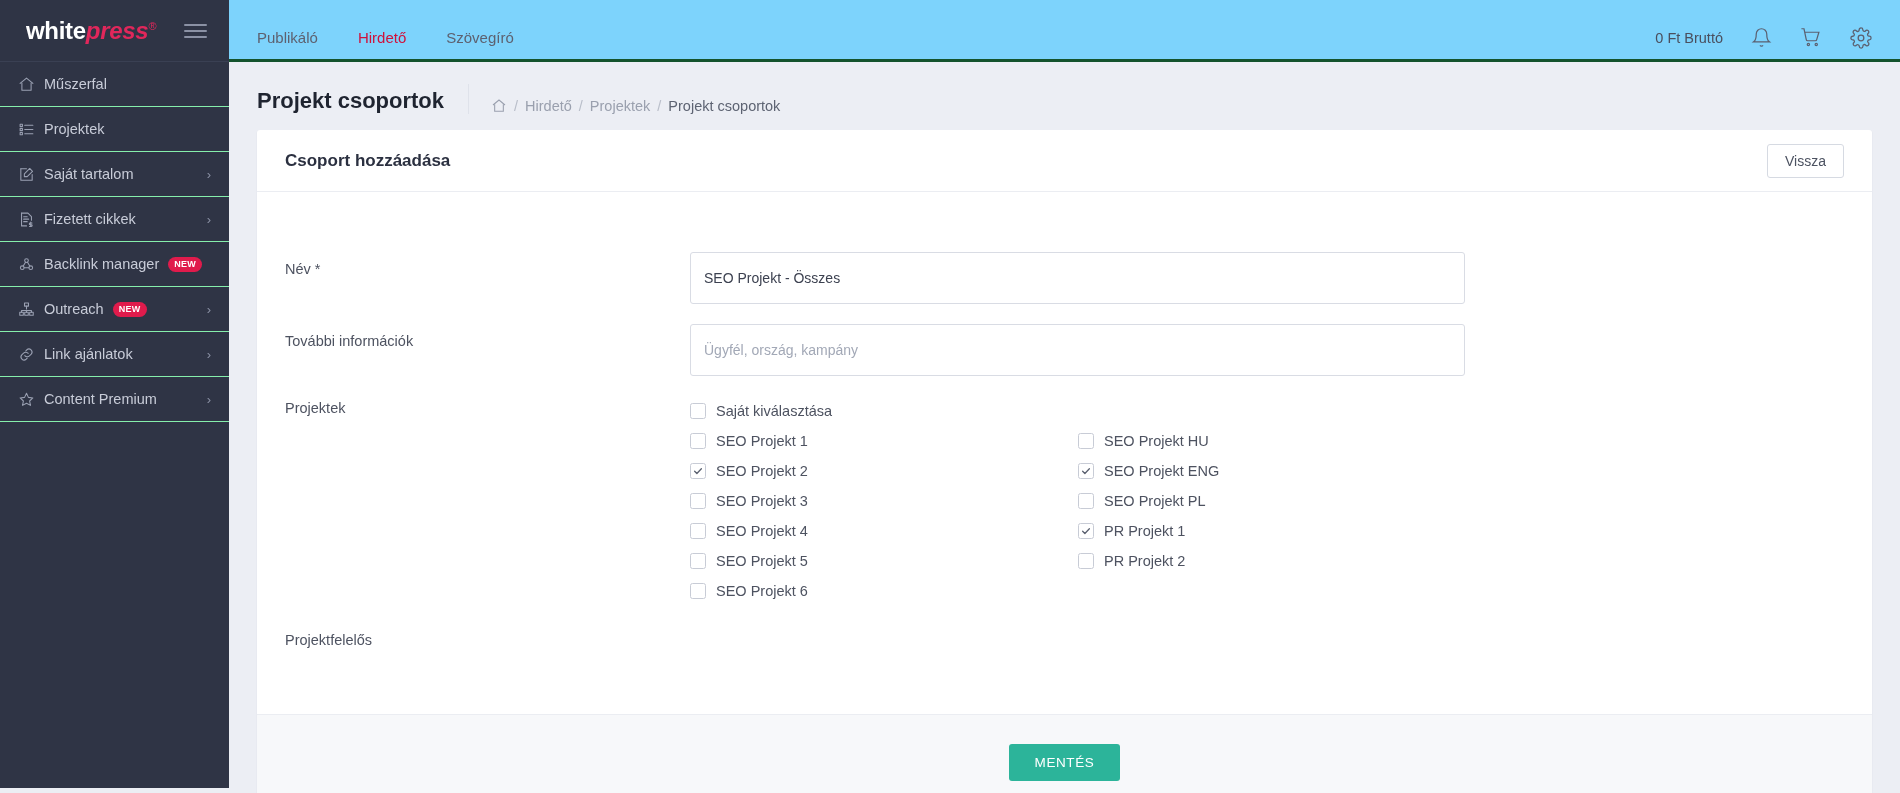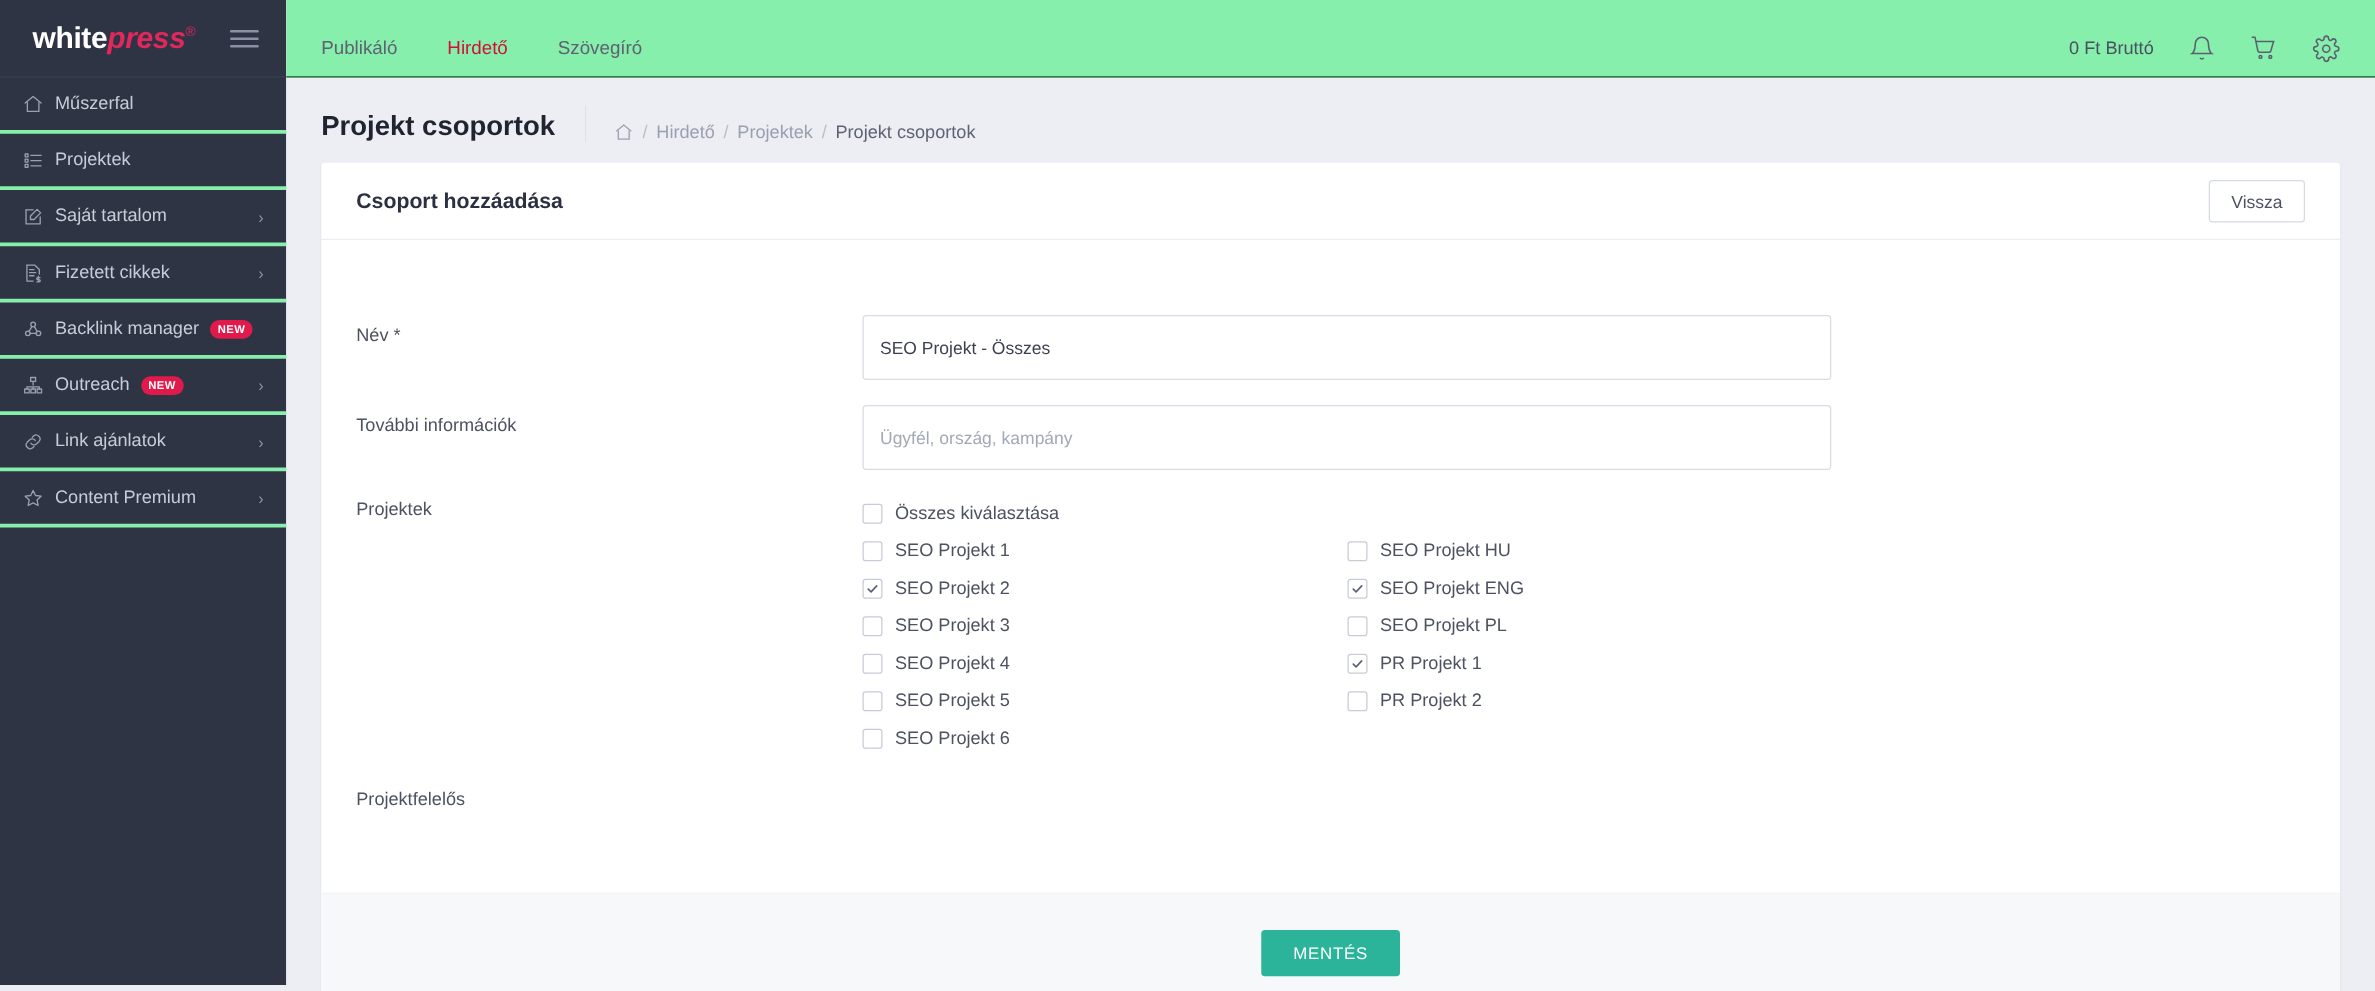--- a/index.html
+++ b/index.html
@@ -27,39 +27,39 @@
   .logo .lw { color: #ffffff; }
   .logo .lp { color: #e1275b; font-style: italic; font-weight: bold; }
   .logo .lr { color: #e1275b; font-size: 11px; vertical-align: super; font-style: normal; font-weight: normal; }
   .hamburger { display: flex; flex-direction: column; gap: 4px; cursor: pointer; padding: 4px 0; }
   .hamburger span { display: block; width: 23px; height: 2px; background: #8b91a4; border-radius: 1px; }
 
   .nav { display: flex; flex-direction: column; }
   .nav-item {
     height: 45px; display: flex; align-items: center;
     padding: 0 18px 0 18px;
-    border-bottom: 3px solid #86efac;
+    border-bottom: 1px solid #86efac;
     color: #c8ccd8; font-size: 14.5px;
     cursor: pointer; position: relative; text-align: right;
   }
   .nav-item .ic { width: 26px; min-width: 26px; display: flex; align-items: center; color: #9aa0b2; }
   .nav-item .lbl { white-space: nowrap; }
   .nav-item .chev { margin-left: auto; color: #8b91a4; font-size: 13px; line-height: 1; }
   .badge-new {
     background: #e01b4c; color: #fff; font-size: 9px; font-weight: bold;
     padding: 2.5px 6px; border-radius: 9px; margin-left: 9px; letter-spacing: 0.3px;
   }
 
   
   .main { flex: 1; height: 793px; display: flex; flex-direction: column; background: #eceef4; }
 
   .topbar {
-    height: 62px; min-height: 62px; background: #86efac;
+    height: 62px; min-height: 62px; background: #7dd3fc;
     display: flex; align-items: center; padding: 16px 28px 0 0;
-    border-bottom: 1px solid #14532d;
+    border-bottom: 3px solid #14532d;
   }
   .topnav { display: flex; align-items: center; height: 100%; }
   .topnav-item {
     padding: 0 20px; height: 100%; display: flex; align-items: center;
     font-size: 15px; color: #5d6170; cursor: pointer;
   }
   .topnav-item:first-child { padding-left: 28px; }
   .topnav-item.active { color: #d0103a; }
   .top-right { margin-left: auto; display: flex; align-items: center; gap: 28px; }
   .balance { font-size: 14.5px; color: #4a4f5e; white-space: nowrap; }
@@ -306,21 +306,21 @@
           </div>
         </div>
 
         <div class="frow" style="margin-bottom:24px;">
           <div class="flabel" style="padding-top:4px;">Projektek</div>
           <div class="fcontrol" style="max-width:none;">
             <div class="cb-area" id="cb-area">
                 <div class="cb-row">
                   <div class="cb-col">
                     <span class="cb"></span>
-                    <span class="cb-label">Összes kiválasztása</span>
+                    <span class="cb-label">Saját kiválasztása</span>
                   </div>
                 </div>
                 <div class="cb-row">
                   <div class="cb-col">
                     <span class="cb"></span>
                     <span class="cb-label">SEO Projekt 1</span>
                   </div>
                   <div class="cb-col">
                     <span class="cb"></span>
                     <span class="cb-label">SEO Projekt HU</span>

